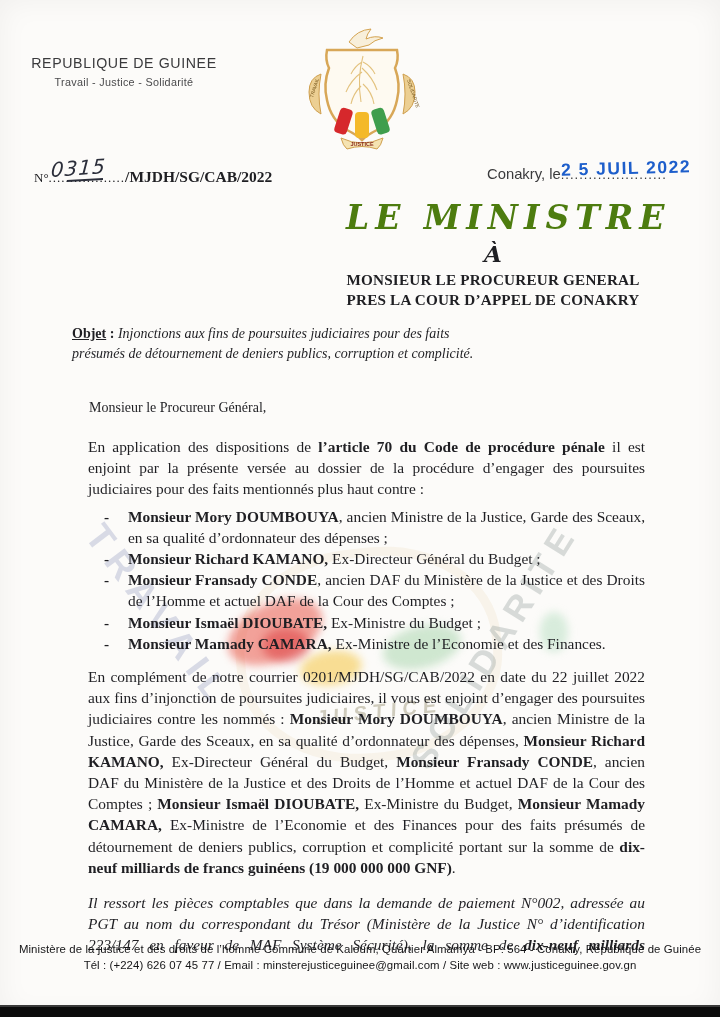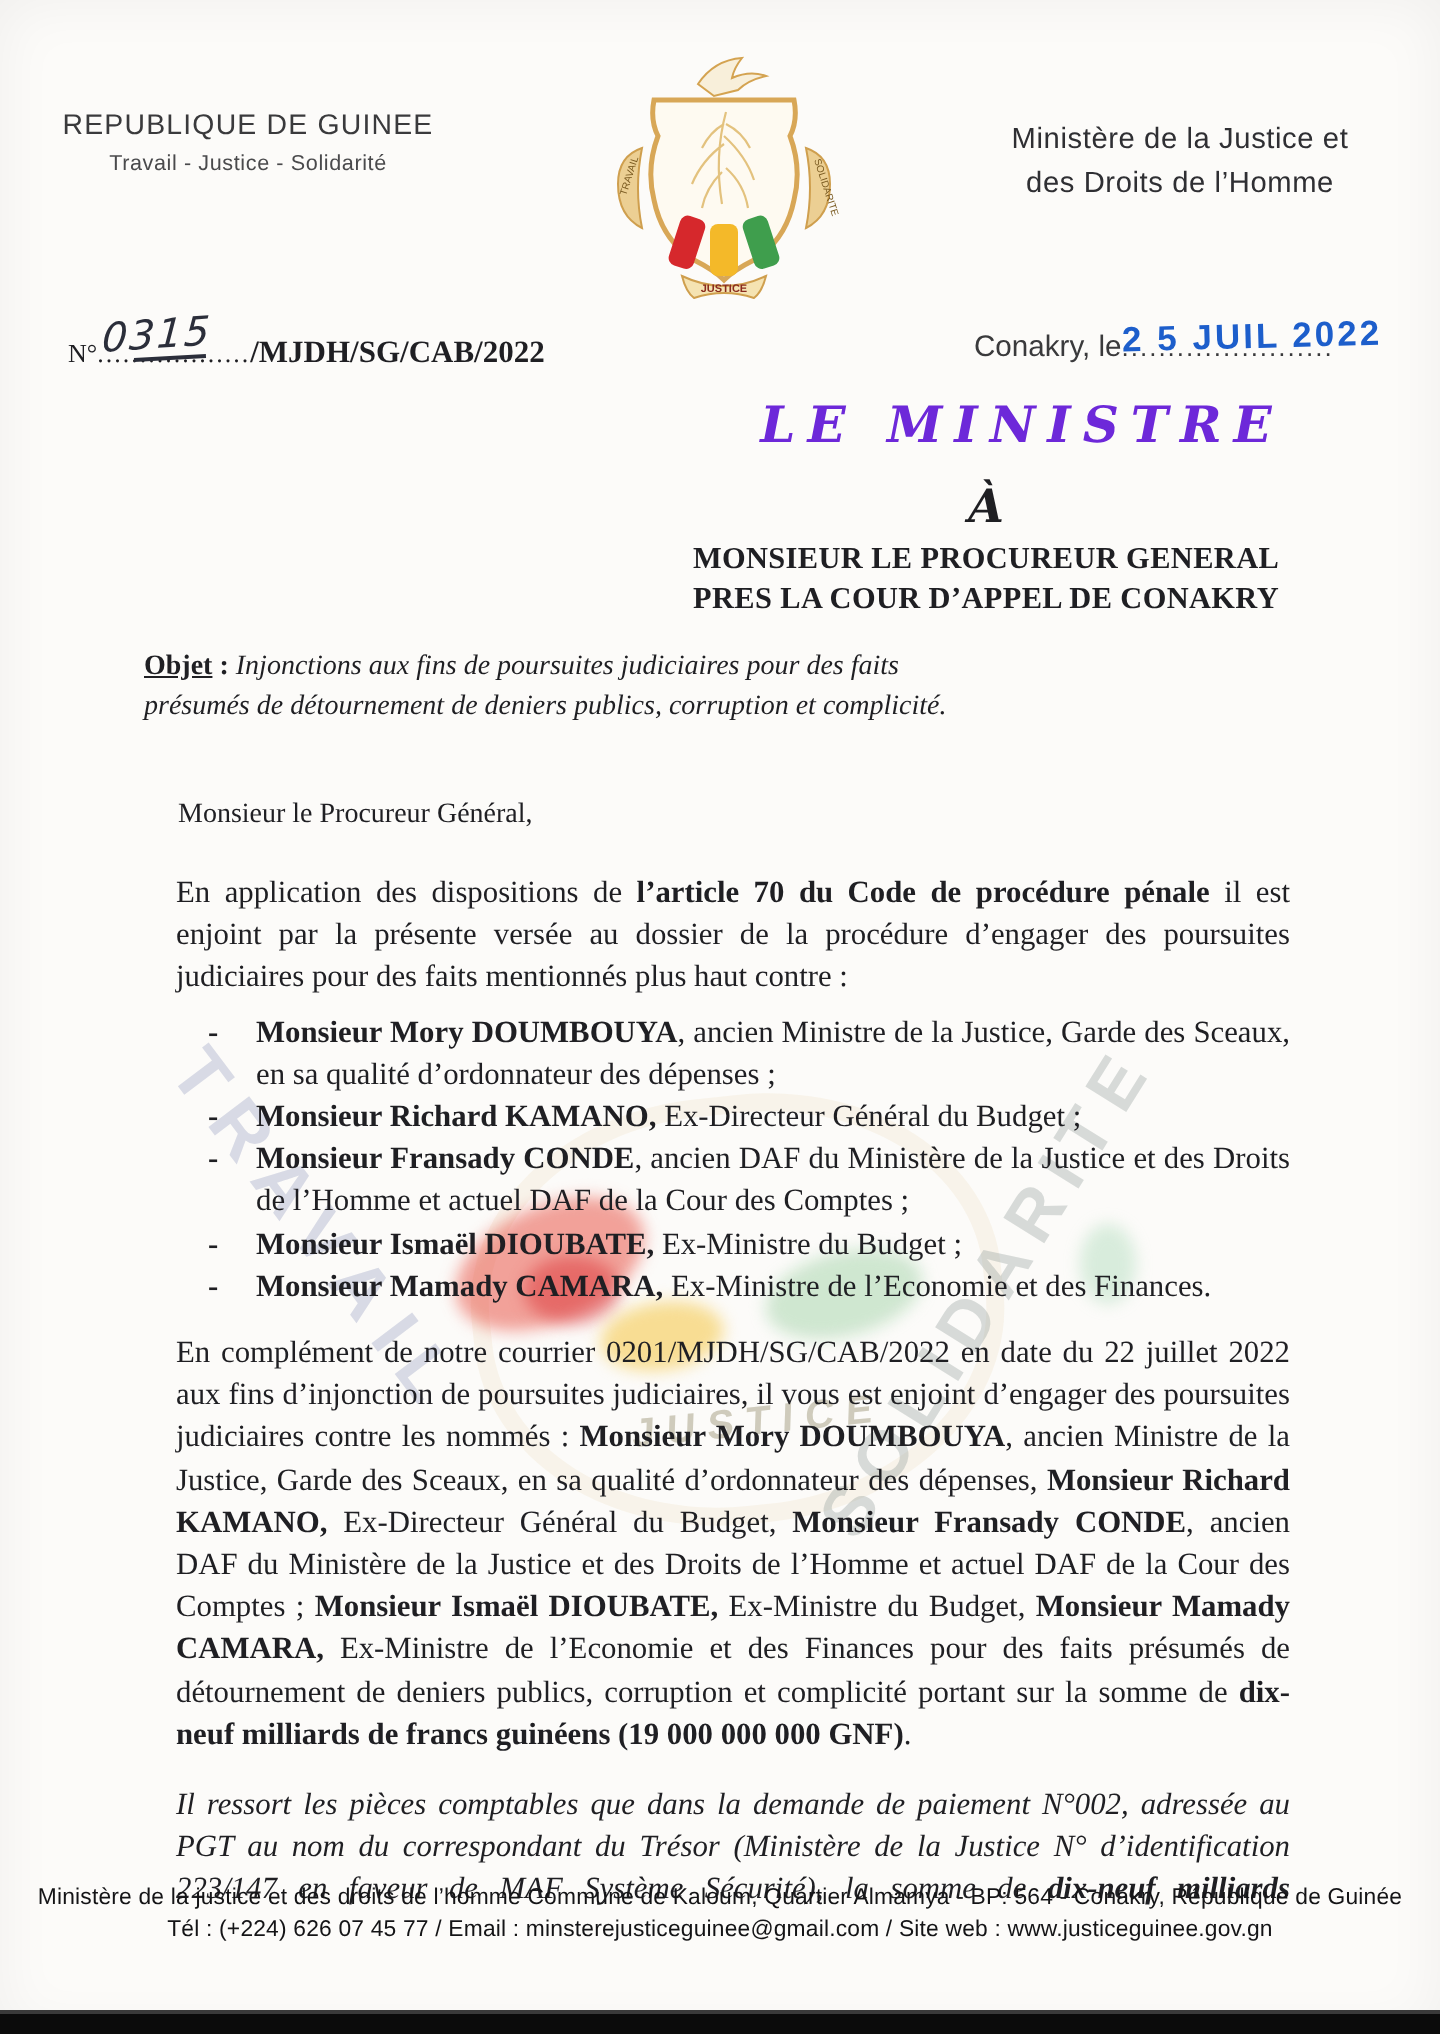--- a/index.html
+++ b/index.html
@@ -29,23 +29,23 @@
   .hand-underline{position:absolute;left:18px;top:9px;width:36px;height:2px;background:#2b2e3a;transform:rotate(-3deg);}
   .ref-suffix{font-weight:bold;font-size:15.5px;margin-top:28px;}
 
   .date-line{position:absolute;left:487px;top:166px;font-family:"Liberation Sans",sans-serif;
     font-size:14.8px;color:#3a3a3c;white-space:nowrap;}
   .date-dots{letter-spacing:1px;font-size:13px;}
   .stamp{position:absolute;left:74px;top:-8px;font-family:"Liberation Sans",sans-serif;
     font-weight:bold;font-size:17.5px;letter-spacing:1.5px;transform:rotate(-1.5deg);white-space:nowrap;}
 
   
-  .letter-title{position:absolute;left:346px;top:198px;width:330px;text-align:center;
+  .letter-title{position:absolute;left:346px;top:198px;width:330px;text-align:left;
     font-family:"DejaVu Serif",serif;font-weight:bold;font-style:italic;
-    font-size:25px;letter-spacing:6px;color:#6d28d9;}
+    font-size:33px;letter-spacing:6px;color:#4d7c0f;}
   .addressee{position:absolute;left:288px;top:240px;width:410px;text-align:center;}
   .addr-a{font-family:"DejaVu Serif",serif;font-size:23px;font-weight:bold;font-style:italic;margin-bottom:3px;}
   .addr-line{font-weight:bold;font-size:15.2px;line-height:1.32;letter-spacing:.2px;}
   .addr-city{font-weight:bold;font-size:15.2px;margin-top:2px;}
 
   
   .subject{position:absolute;left:72px;top:324px;width:402px;font-size:14px;line-height:1.42;font-style:italic;}
   .objet-label{font-style:normal;font-weight:bold;text-decoration:underline;}
   .objet-colon{font-style:normal;font-weight:bold;}
 
@@ -117,24 +117,20 @@
         <rect x="40" y="82" width="13" height="26" rx="4" transform="rotate(18 46 95)" fill="#d6282c"></rect>
         <rect x="58" y="86" width="14" height="26" rx="4" fill="#f4b929"></rect>
         <rect x="77" y="82" width="13" height="26" rx="4" transform="rotate(-18 84 95)" fill="#3f9e4d"></rect>
         <text x="16" y="72" font-size="5" fill="#7a5a20" font-family="Liberation Sans, sans-serif" transform="rotate(-72 16 72)">TRAVAIL</text>
         <text x="110" y="54" font-size="5" fill="#7a5a20" font-family="Liberation Sans, sans-serif" transform="rotate(72 110 54)">SOLIDARITE</text>
         <path d="M44,112 Q65,122 86,112 Q84,120 80,123 Q65,118 50,123 Q46,120 44,112 Z" fill="#f5e3b2" stroke="#cf9f4e" stroke-width="1"></path>
         <text x="65" y="120" font-size="5.5" fill="#8a2b1e" text-anchor="middle" font-weight="bold" font-family="Liberation Sans, sans-serif">JUSTICE</text>
       </svg>
     </div>
 
-    <div class="lh-right">
-      <div>Ministère de la Justice et</div>
-      <div>des Droits de l’Homme</div>
-    </div>
 
     <div class="ref-left">
       <span class="ref-prefix">N°</span><span class="ref-dots"><span>..................</span><span class="hand">0315</span><i class="hand-underline"></i></span><span class="ref-suffix">/MJDH/SG/CAB/2022</span>
     </div>
 
     <div class="date-line" style="position:absolute;">
       <span>Conakry, le</span><span class="date-dots">.......................</span>
       <span class="stamp" style="color: rgb(29, 94, 203);">2 5 JUIL 2022</span>
     </div>
 

